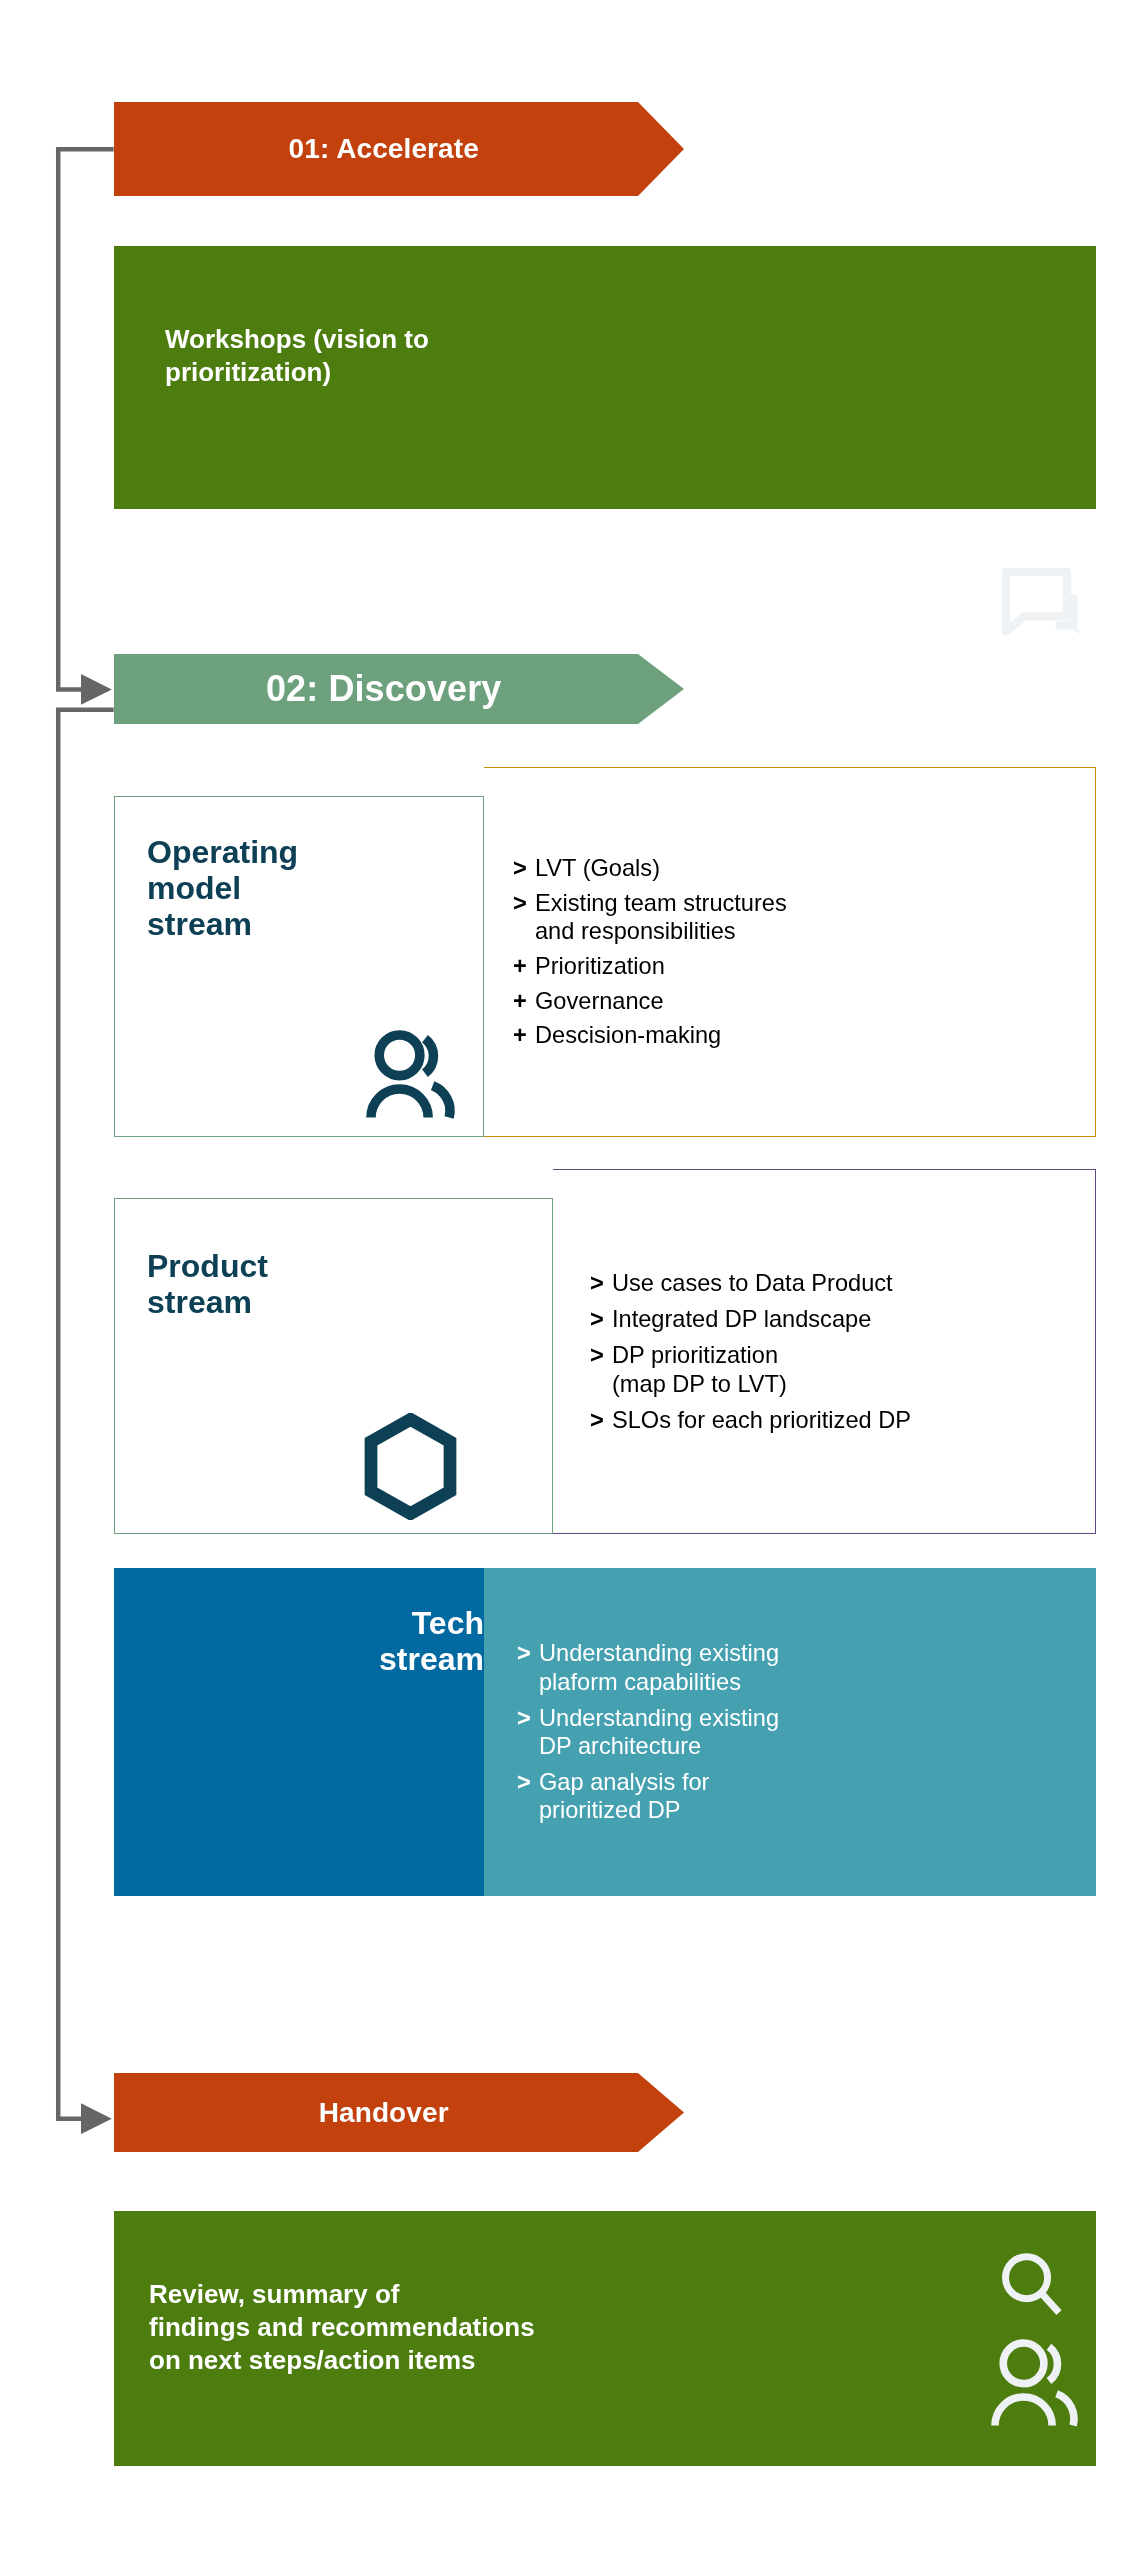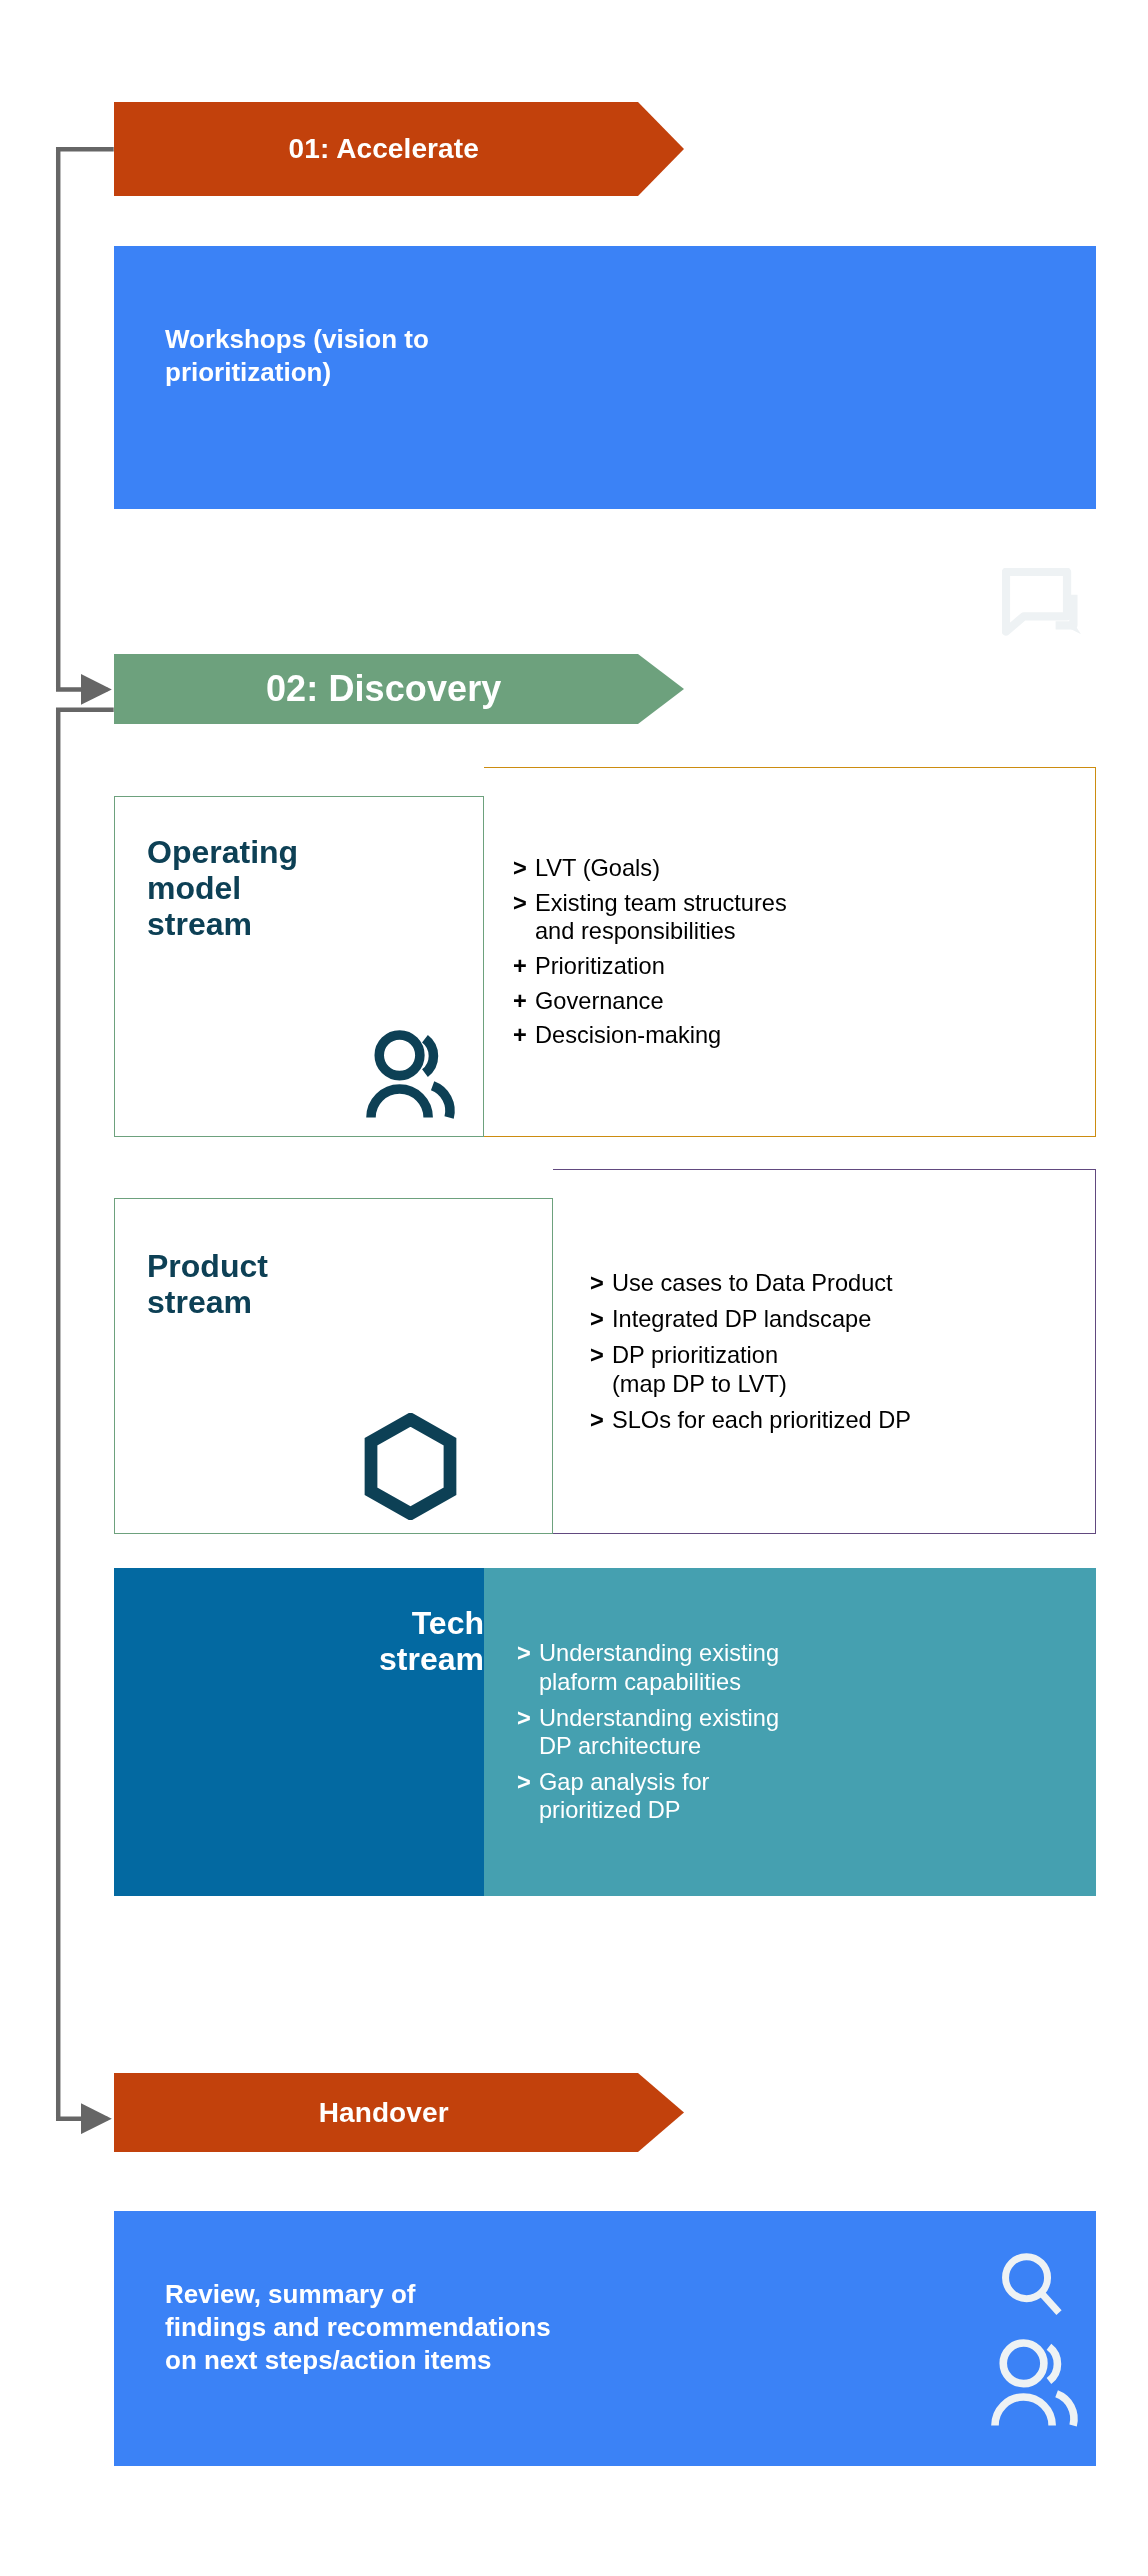--- a/index.html
+++ b/index.html
@@ -47,21 +47,21 @@
   }
 
   .banner-dark  { background: #c2410c; }
   .banner-green { background: #6da17d; }
 
   
   .panel {
     position: absolute;
     box-sizing: border-box;
   }
-  .panel-dark { background: #3b82f6; }
+  .panel-dark { background: #4d7c0f; }
 
   .panel-text {
     color: #ffffff;
     font-weight: bold;
     line-height: 1.27;
     white-space: pre-line;
   }
 
   
   .stream-row {
@@ -285,21 +285,21 @@
       </ul>
     </div>
   </div>
 
   <div class="banner banner-dark" style="left:114px; top:2073px; width:570px; height:79px;">
     <span class="banner-label" style="font-size:28px;">Handover</span>
   </div>
 
   <div class="panel panel-dark" style="left:114px; top:2211px; width:982px; height:255px;">
 
-    <div class="panel-text" style="position:absolute; left:51px; top:67px; width:721px; font-size:26px;">Review, summary of
+    <div class="panel-text" style="position:absolute; left:35px; top:67px; width:721px; font-size:26px;">Review, summary of
 findings and recommendations
 on next steps/action items</div>
 
     <span style="position:absolute; left:882px; top:38px;">
       <svg class="icon-svg" width="70" height="70" viewBox="0 0 110 110" aria-hidden="true">
         <circle cx="48" cy="45" r="33" fill="none" stroke="#eef2f4" stroke-width="11"></circle>
         <line x1="71" y1="69" x2="99" y2="100" stroke="#eef2f4" stroke-width="11" stroke-linecap="butt"></line>
       </svg>
     </span>
 

